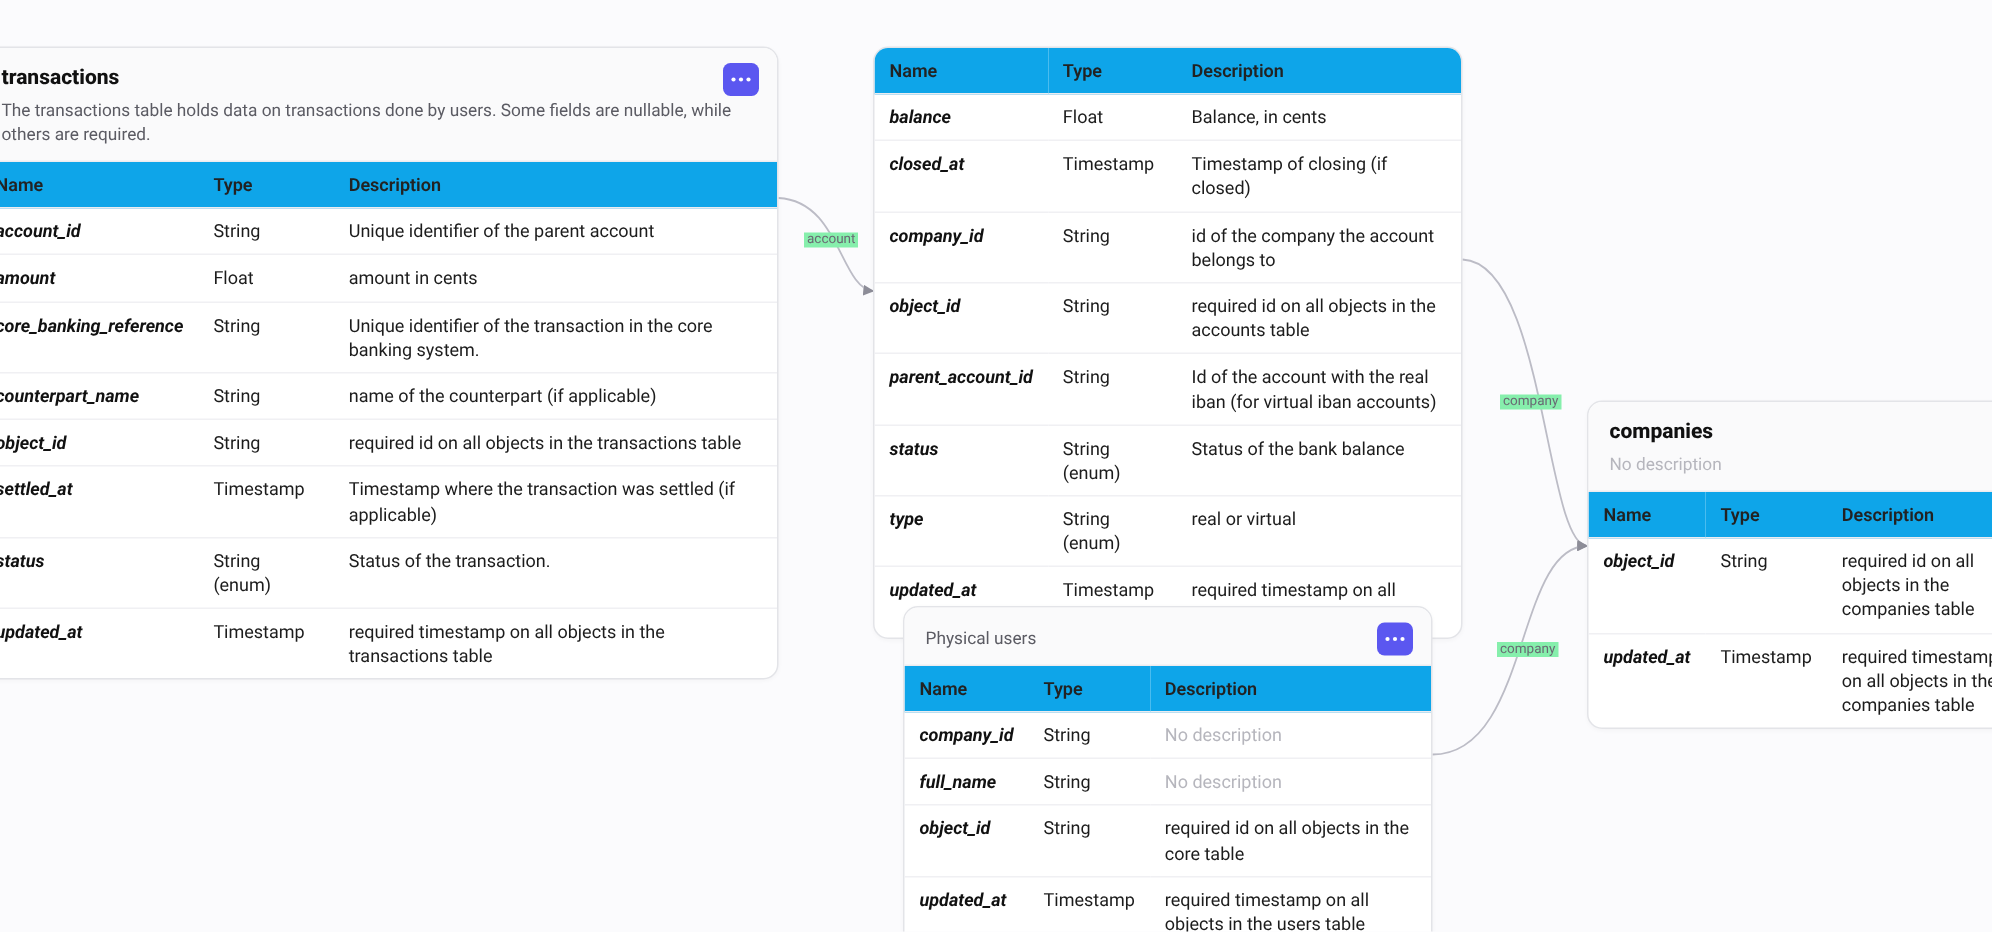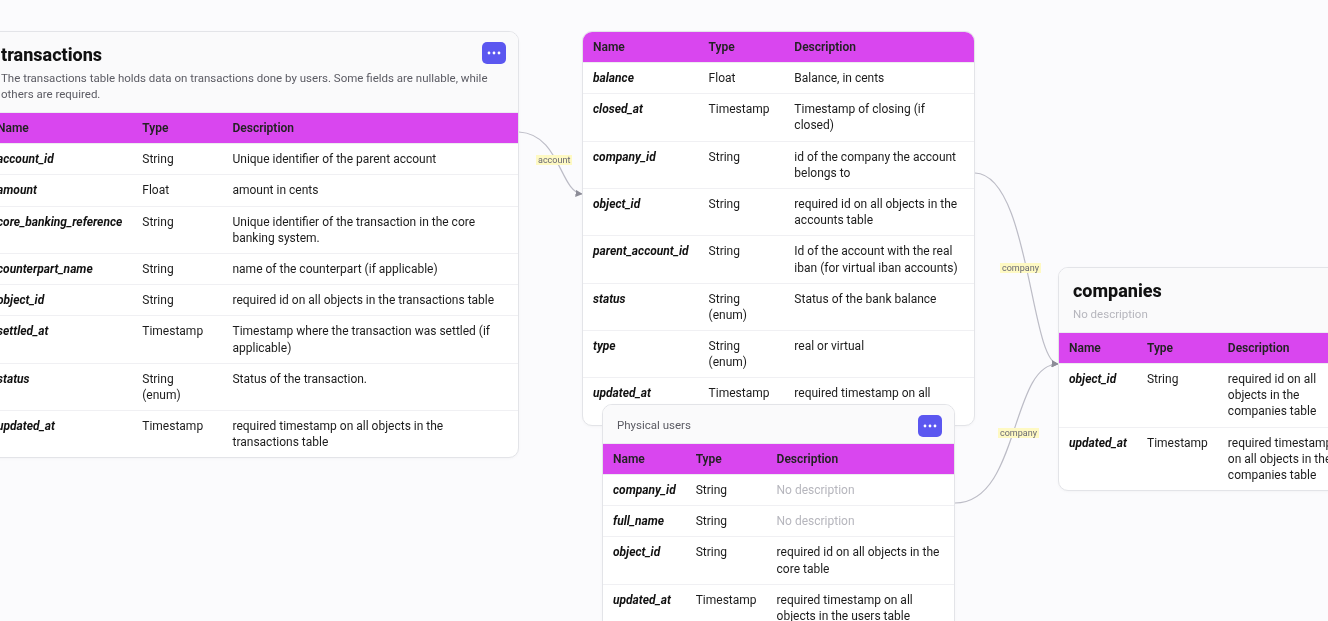--- a/index.html
+++ b/index.html
@@ -26,21 +26,21 @@
       box-shadow: 0 1px 3px rgba(20,20,30,0.03);
       overflow: hidden;
     }
     .entity-header {
       padding: 12px 14px 10px 14px;
       background: #fafafb;
       border-bottom: 1px solid #ececf0;
       position: relative;
     }
     .entity-title {
-      font-size: 18px;
+      font-size: 14px;
       font-weight: 800;
       color: #111;
       margin-bottom: 5px;
     }
     .entity-desc {
       font-size: 11.5px;
       color: #5b5b63;
       line-height: 1.4;
     }
     .entity-desc.empty {
@@ -62,21 +62,21 @@
     .more-btn svg { display: block; }
     table {
       width: 100%;
       border-collapse: collapse;
       font-size: 12px;
     }
     thead th {
       text-align: left;
       font-weight: 600;
       padding: 8px 10px;
-      background: #d946ef;
+      background: #0ea5e9;
       border-bottom: 1px solid #ececf0;
       color: #222;
     }
     tbody td {
       padding: 7px 10px;
       border-bottom: 1px solid #f0f0f3;
       vertical-align: top;
       line-height: 1.35;
     }
     tbody tr:last-child td { border-bottom: none; }
@@ -87,21 +87,21 @@
       inset: 0;
       width: 100%;
       height: 100%;
       pointer-events: none;
       overflow: visible;
     }
     .edge-label {
       position: absolute;
       font-size: 9px;
       color: #696973;
-      background: #fef9c3;
+      background: #86efac;
       padding: 0 2px;
       pointer-events: none;
     }
     
     #card-transactions { left: -14px; top: 31px; width: 533px; }
     #card-accounts { left: 582px; top: 31px; width: 393px; }
     #card-users { left: 602px; top: 404px; width: 353px; }
     #card-companies { left: 1058px; top: 267px; width: 300px; }
   </style>
 </head>

